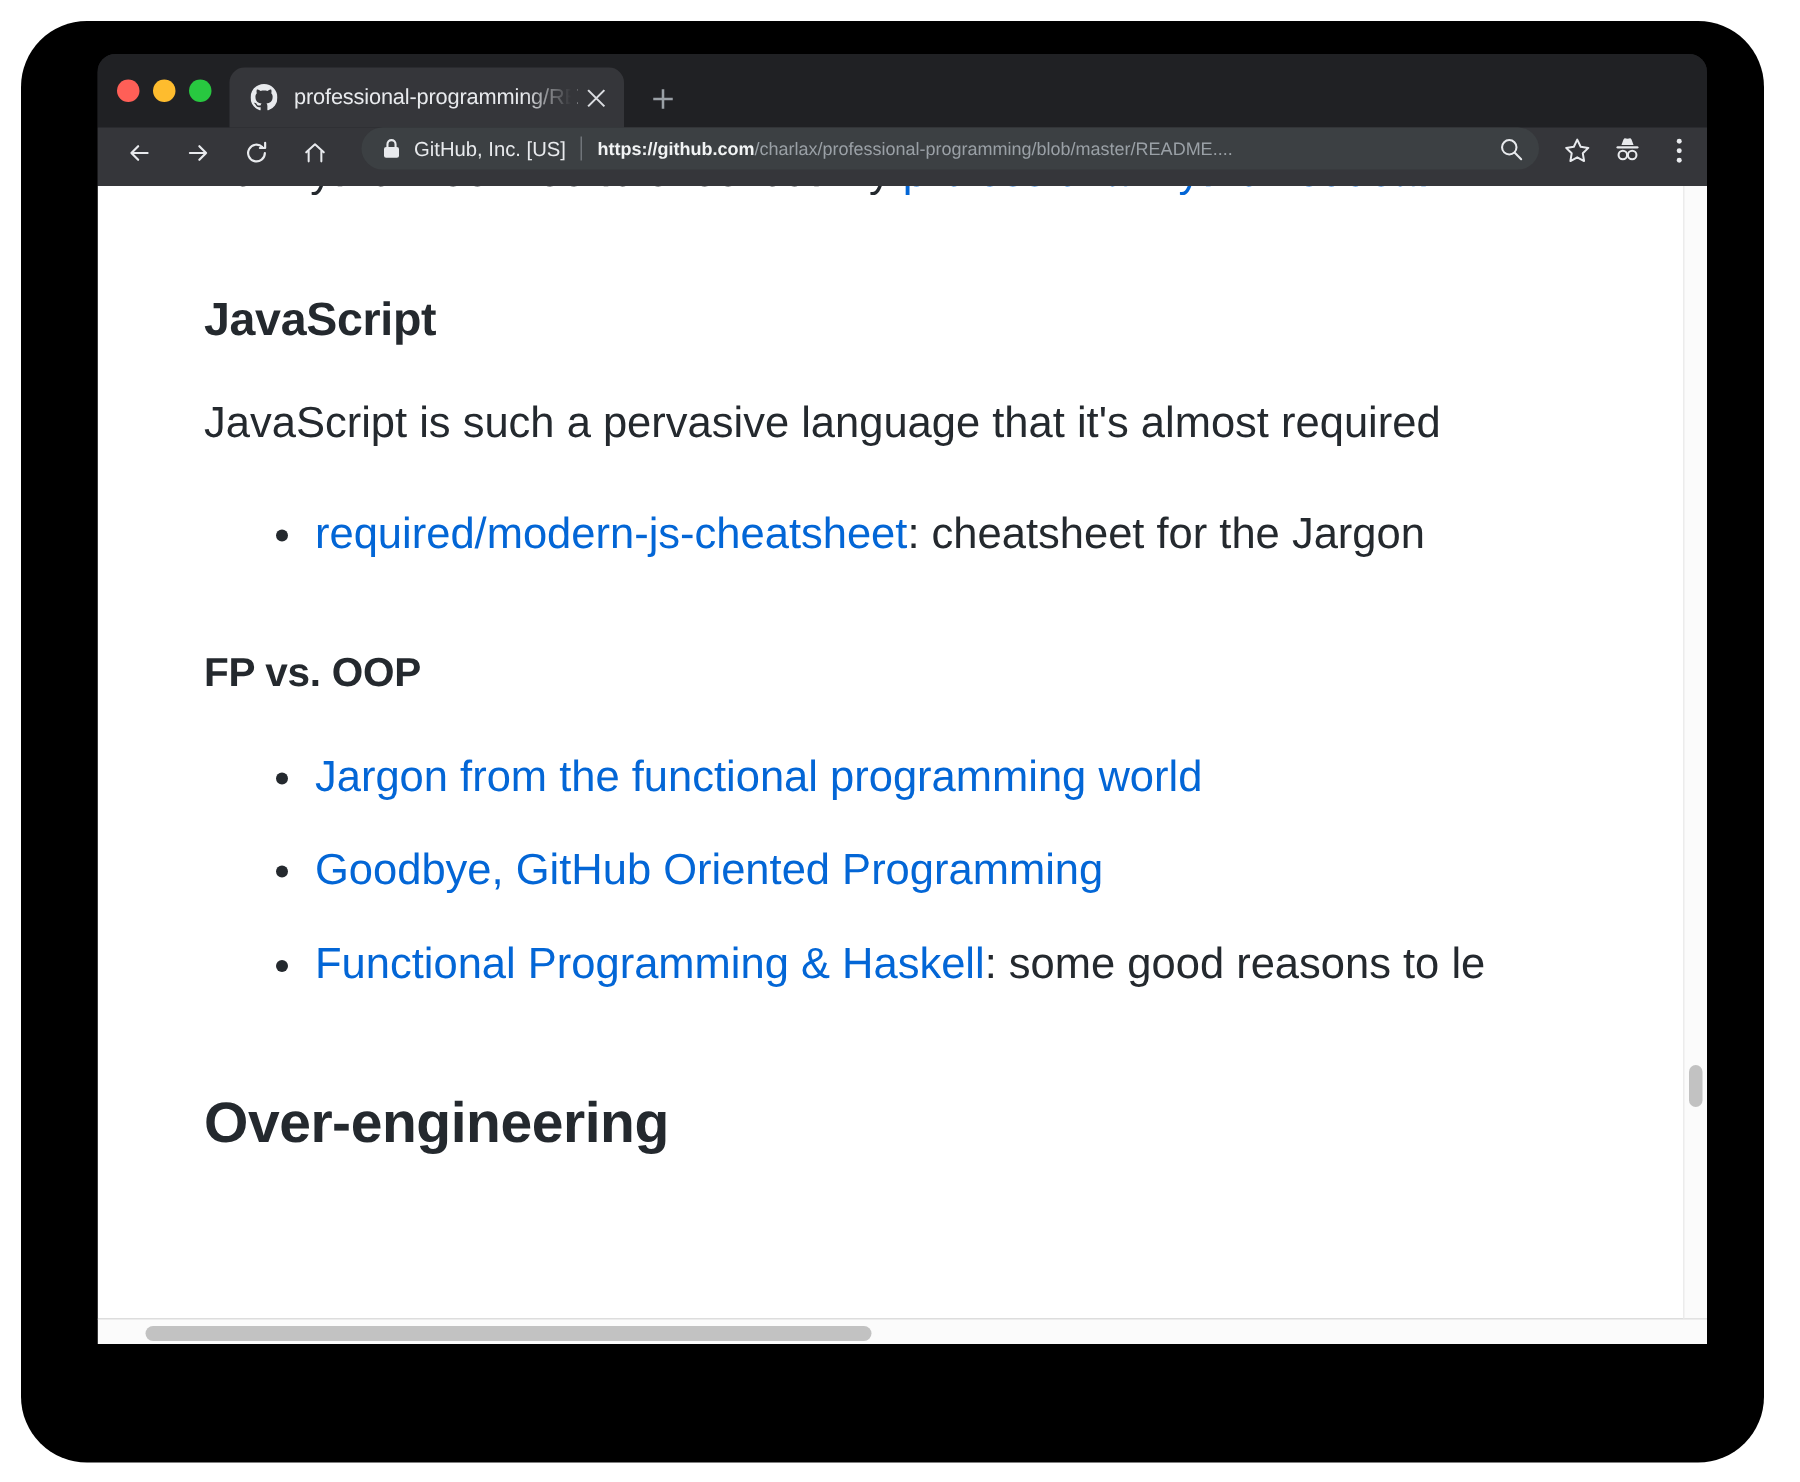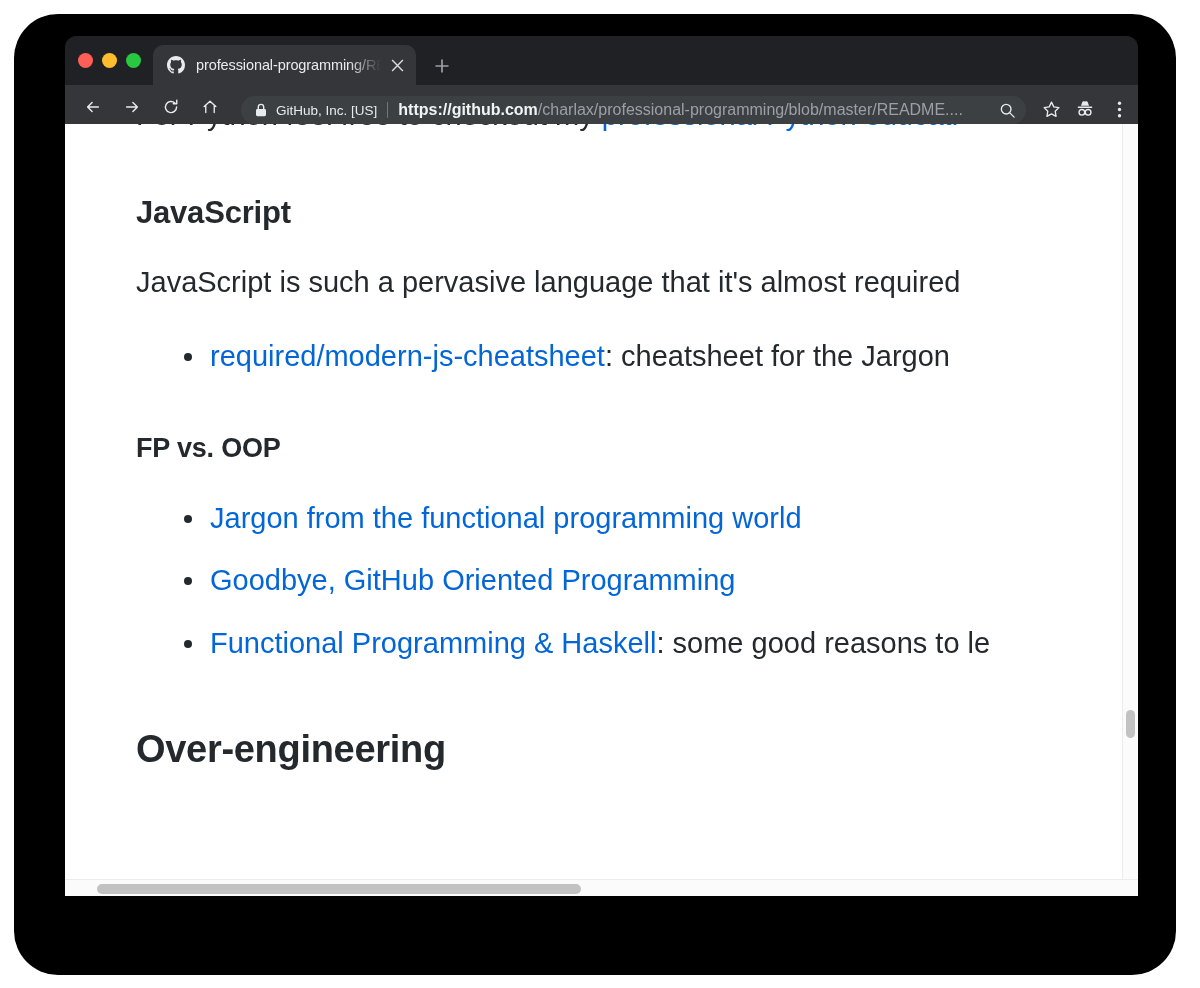--- a/index.html
+++ b/index.html
@@ -117,21 +117,21 @@
     width: 22px; height: 22px;
     display: flex; align-items: center; justify-content: center;
   }
 
   
   .toolbar {
     position: relative;
     height: 39px;
     background: #35363a;
     display: flex;
-    align-items: flex-end;
+    align-items: flex-start;
   }
   .nav-btn {
     width: 34px; height: 34px;
     margin-left: 5px;
     display: flex; align-items: center; justify-content: center;
     flex: 0 0 34px;
   }
   .nav-btn:first-child { margin-left: 11px; }
 
   .omnibox {
@@ -155,21 +155,21 @@
     flex: 0 0 auto;
   }
   .omni-sep {
     flex: 0 0 1px;
     width: 1px;
     height: 16px;
     background: #70757a;
     margin: 0 10px;
   }
   .url-text {
-    font-size: 16px;
+    font-size: 12px;
     color: #9aa0a6;
     white-space: nowrap;
     overflow: hidden;
     text-overflow: clip;
     flex: 1 1 auto;
     min-width: 0;
   }
   .url-text .url-host { color: #f1f3f4; font-weight: bold; }
   .url-text .url-scheme { color: #f1f3f4; font-weight: bold; }
   .omni-action {

